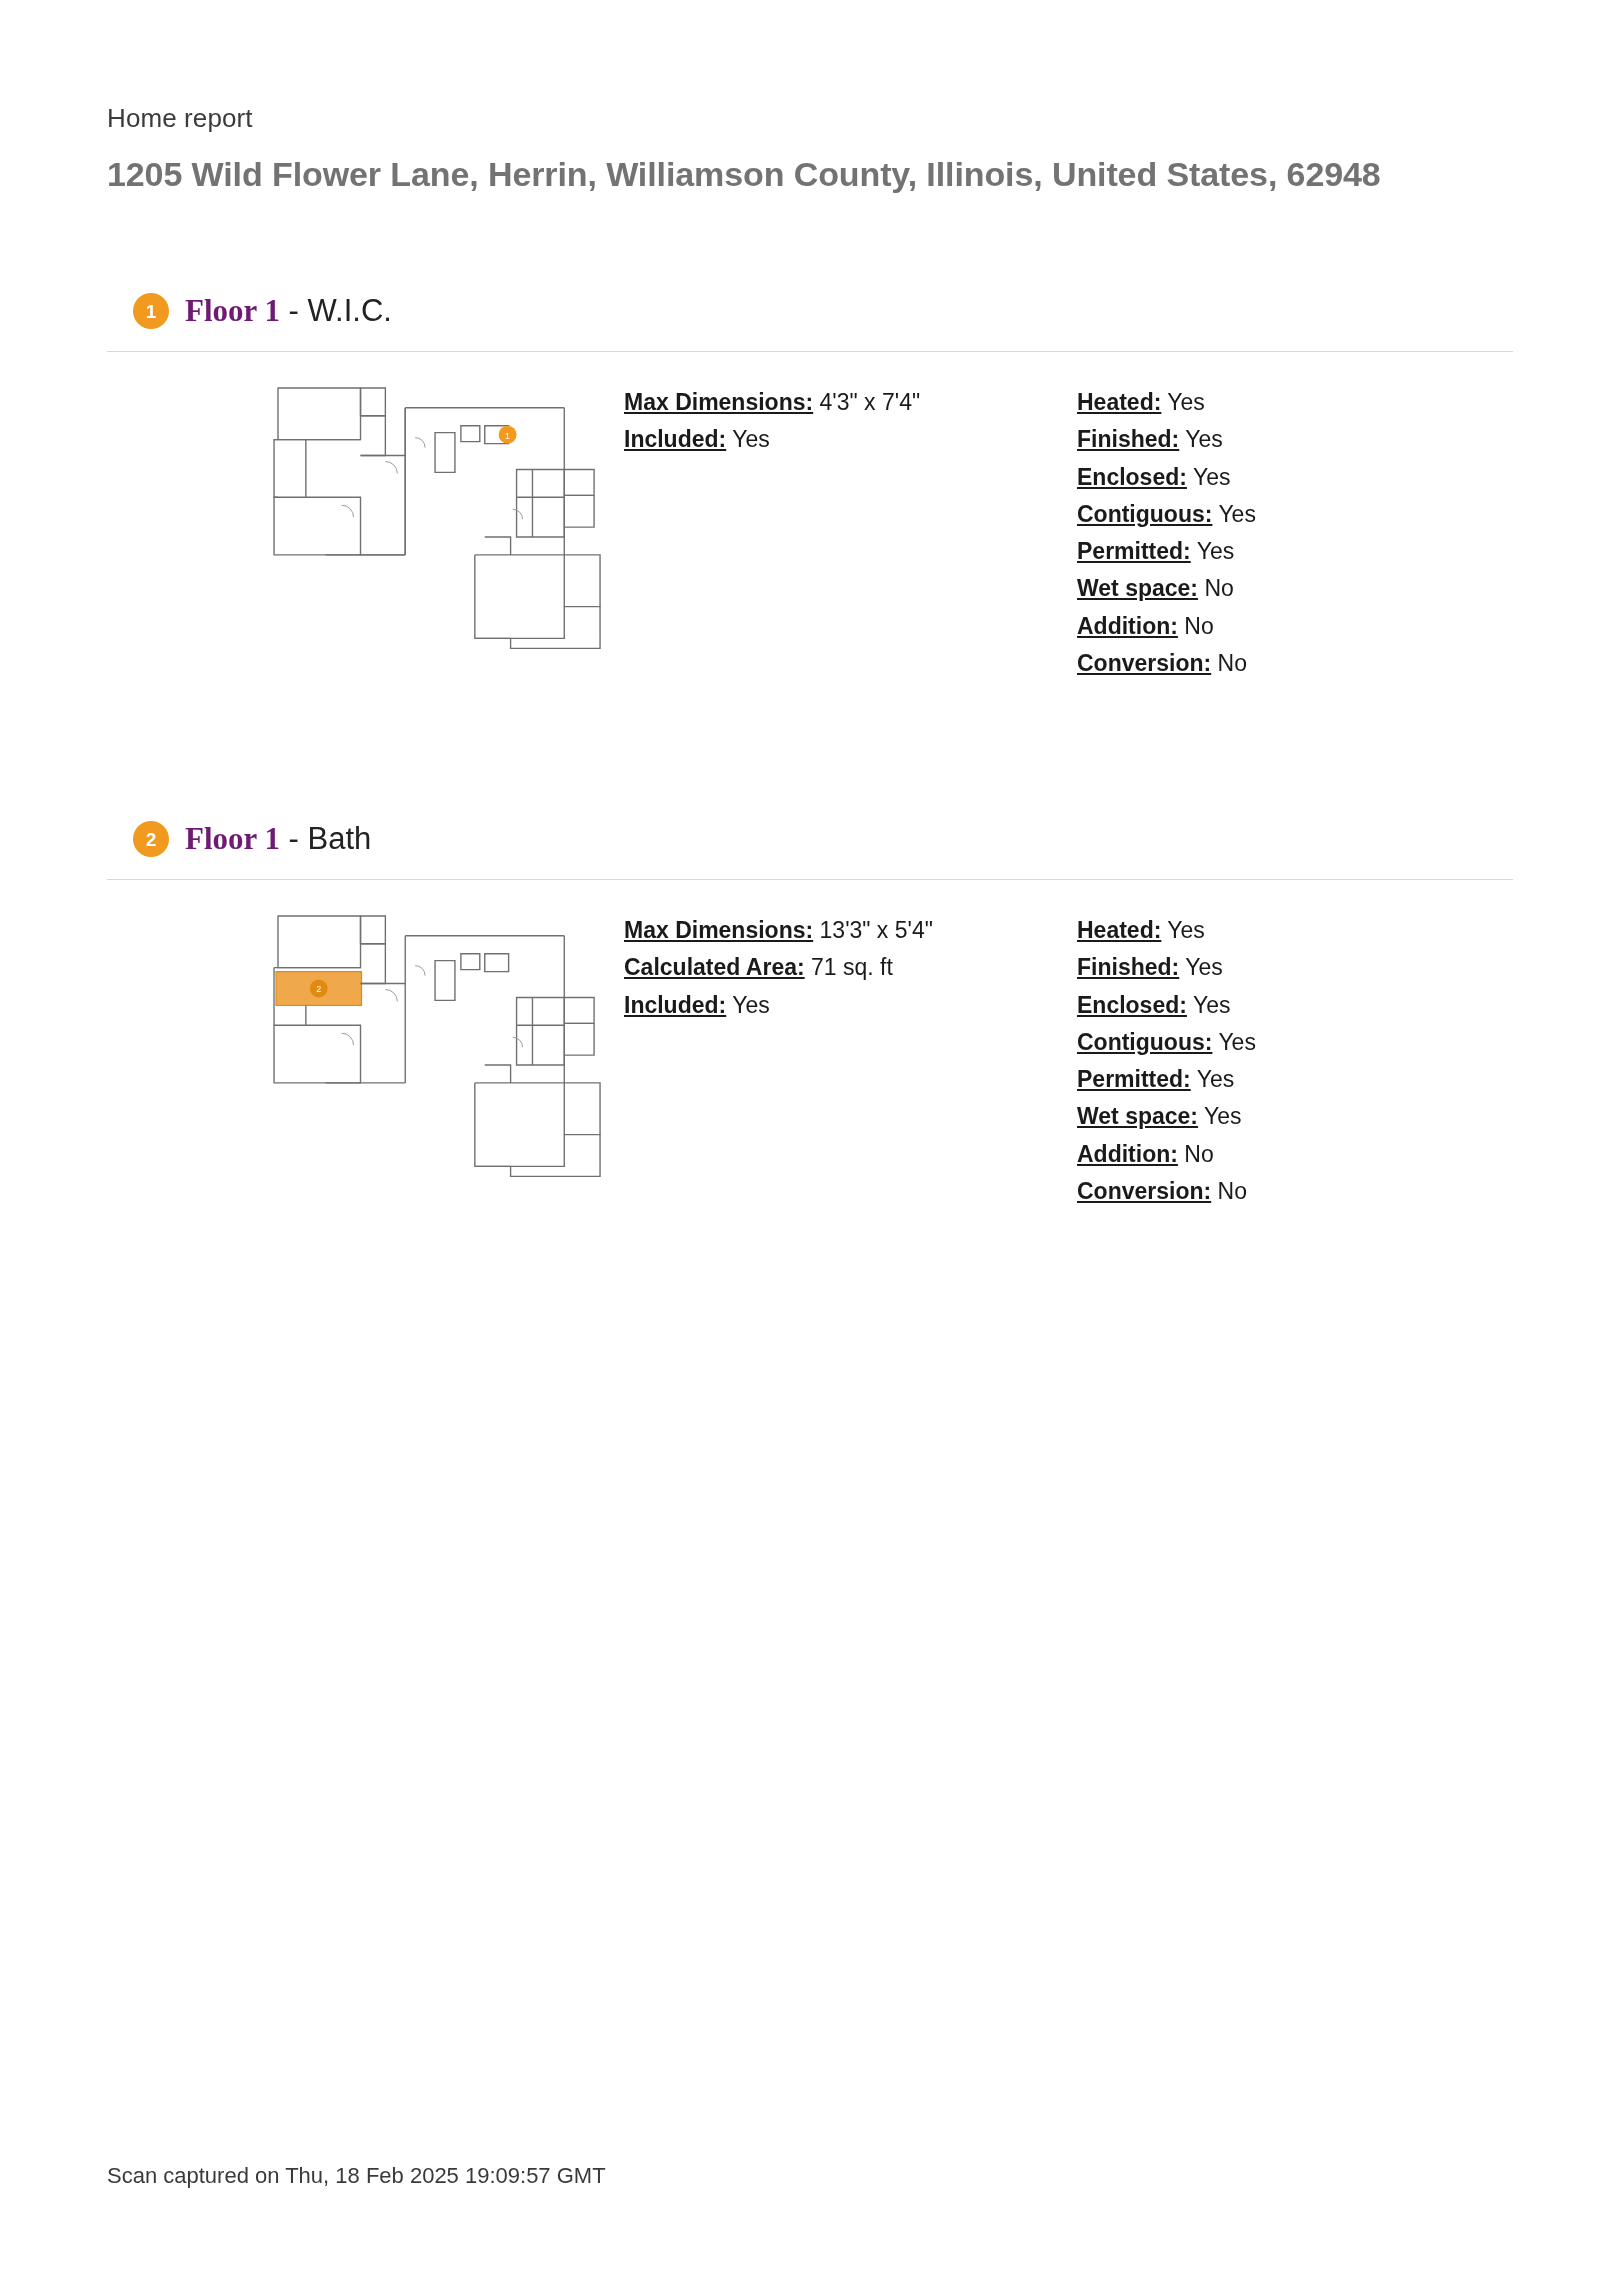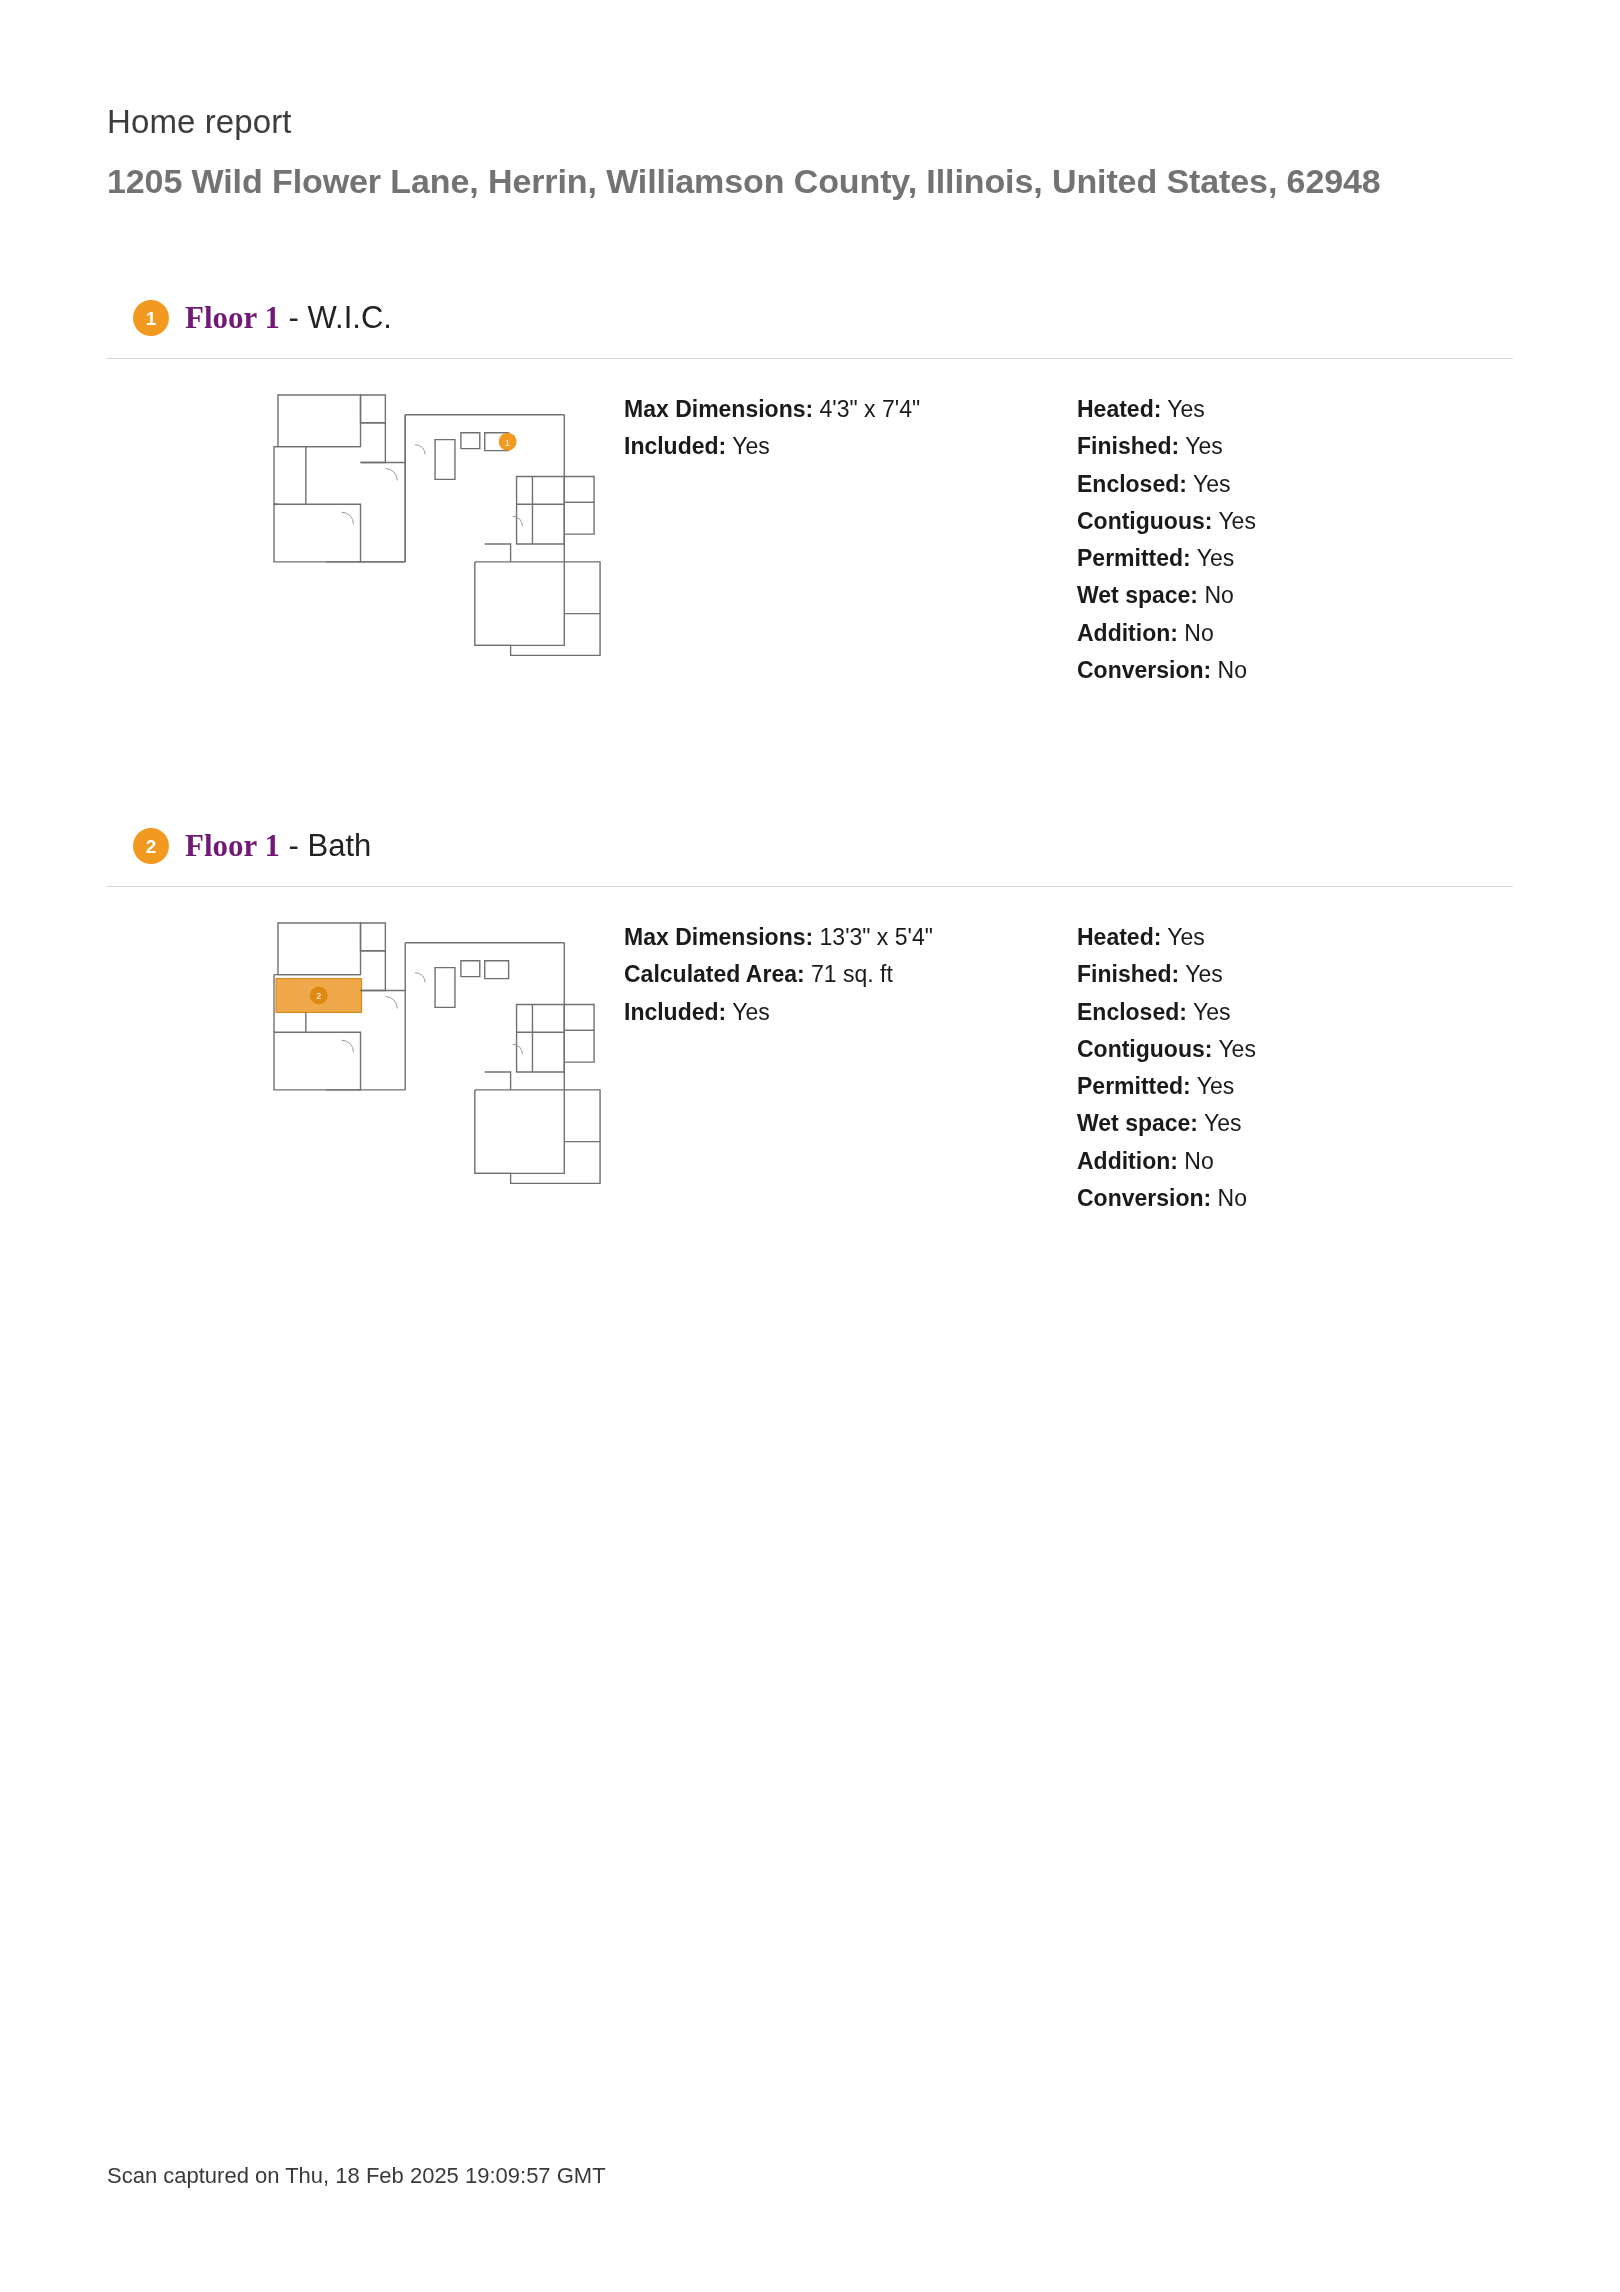--- a/index.html
+++ b/index.html
@@ -17,21 +17,21 @@
     overflow: hidden;
   }
   .page {
     position: absolute;
     left: 0; top: 0;
     width: 1621px;
     height: 2292px;
     padding: 103px 107px 0 107px;
   }
   .kicker {
-    font-size: 33px;
+    font-size: 26px;
     color: #3c3c3c;
     font-weight: 400;
     letter-spacing: 0.1px;
     margin: 0 0 18px 0;
   }
   .doc-title {
     font-size: 34px;
     font-weight: 700;
     line-height: 1.33;
     color: #737373;
@@ -110,20 +110,21 @@
   .facts-col.left {
     width: 453px;
     flex: 0 0 453px;
   }
   .facts-col.right {
     width: 259px;
     flex: 0 0 259px;
   }
   .fact b {
     font-weight: 700;
+    text-decoration: underline;
   }
 
   .footer {
     position: absolute;
     left: 107px;
     bottom: 103px;
     font-size: 22px;
     color: #3a3a3a;
   }
 </style>

